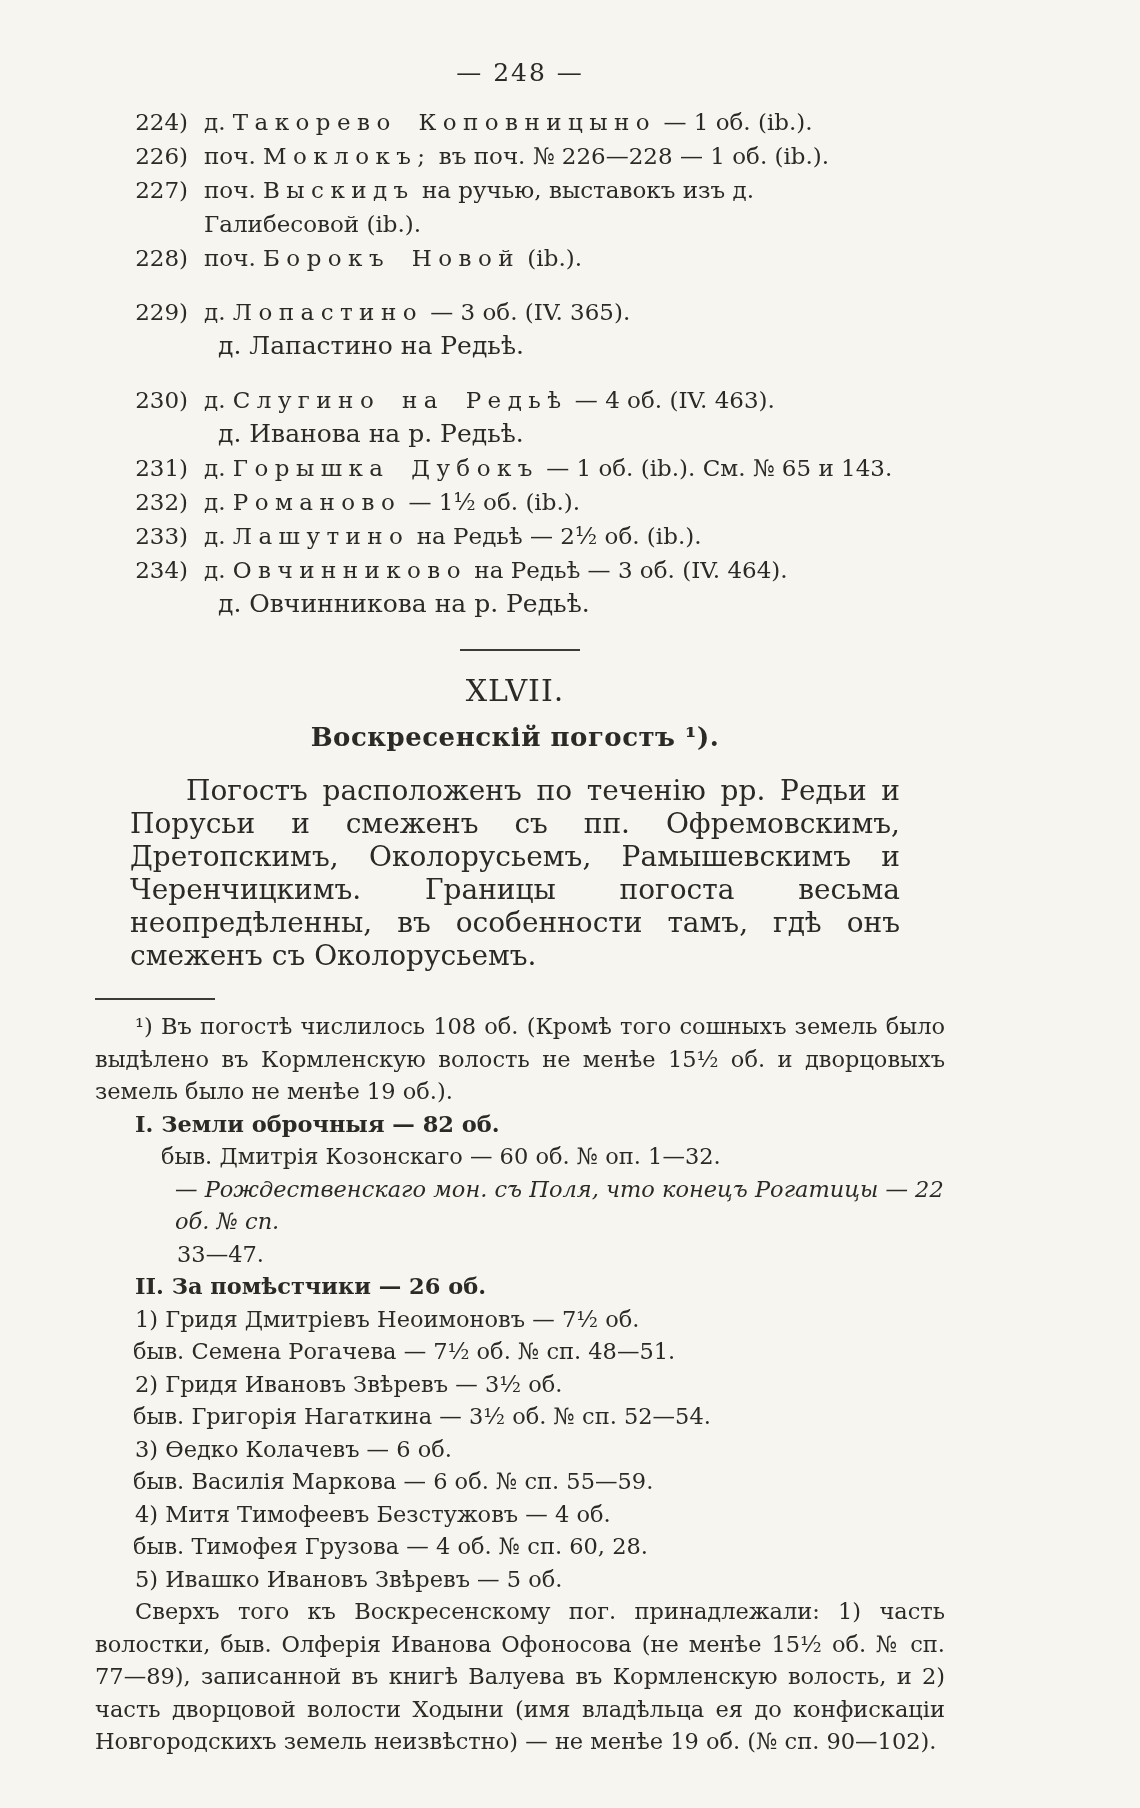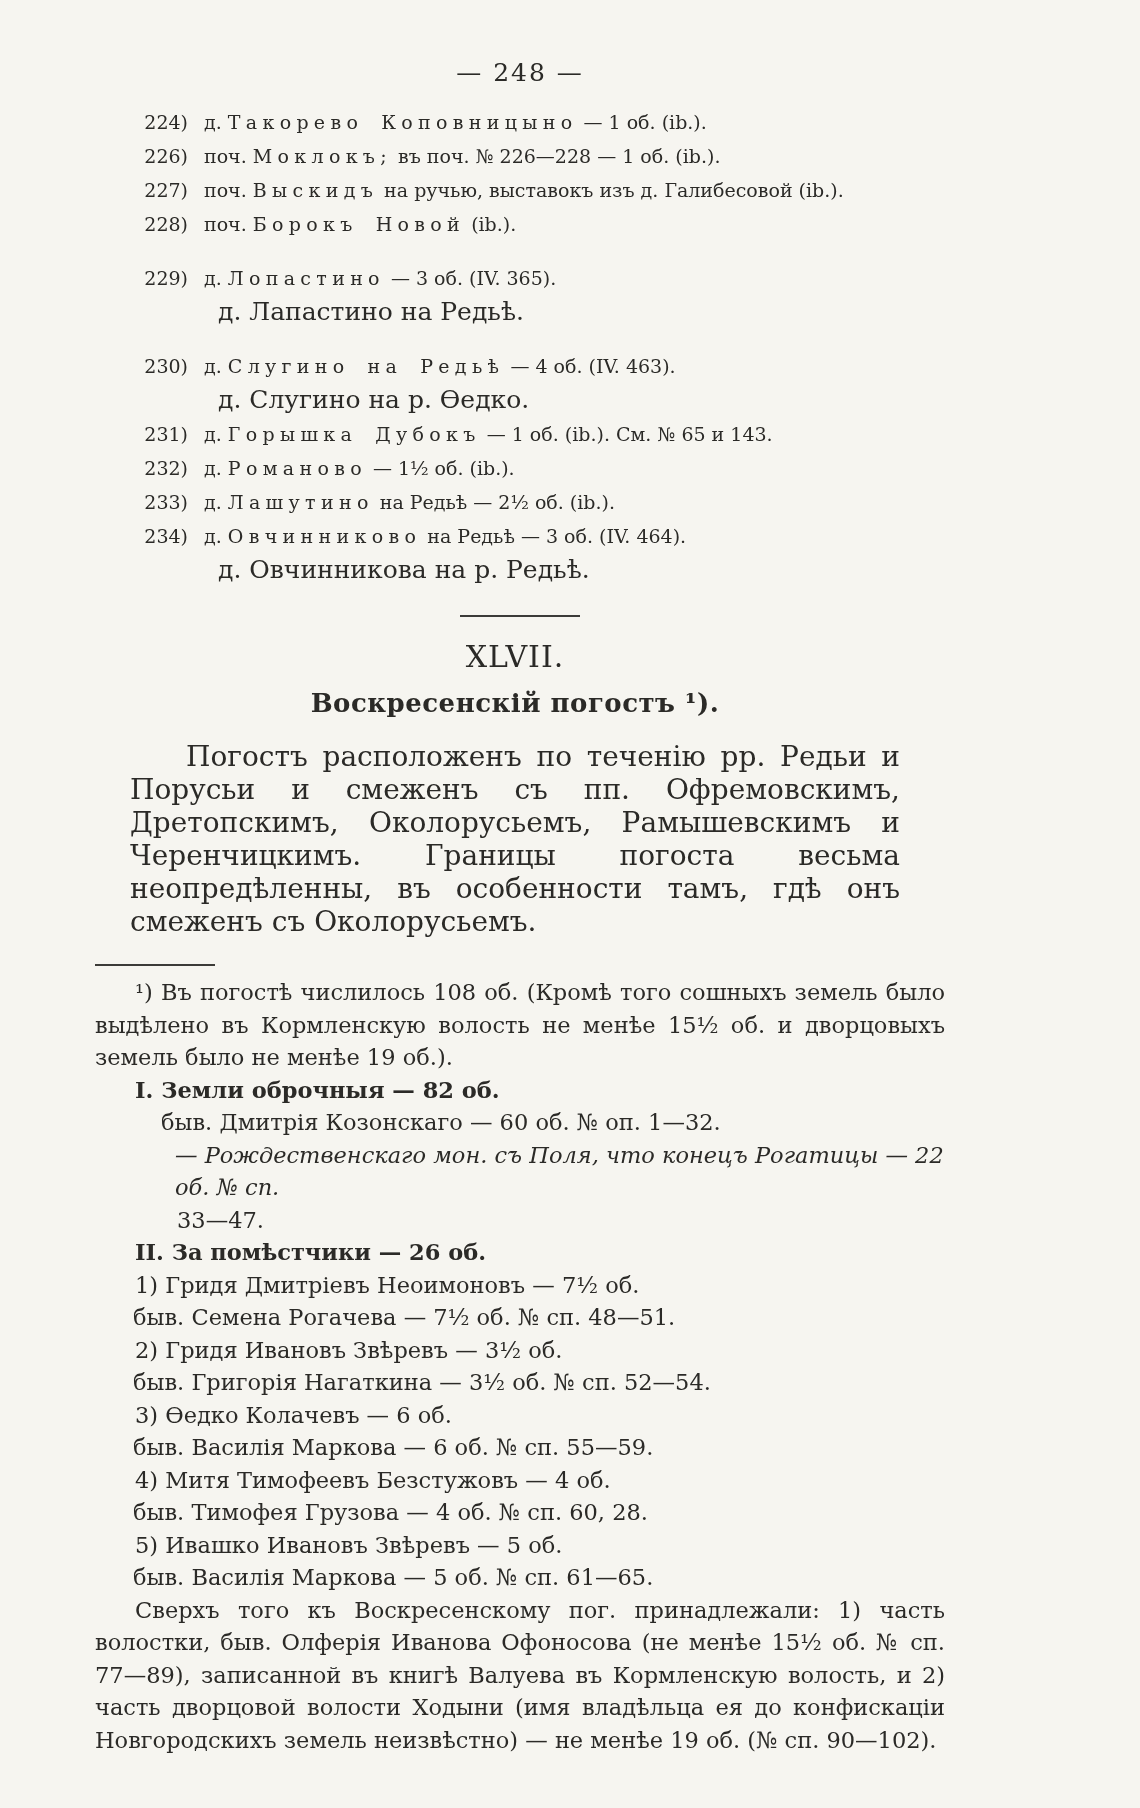--- a/index.html
+++ b/index.html
@@ -17,21 +17,21 @@
   .page-number{
     text-align:center;
     font-size:25px;
     letter-spacing:2px;
     margin-bottom:18px;
   }
   .main{margin-left:35px;margin-right:45px;}
   .toplist{margin-top:10px;}
   .entry{
     display:flex;
-    font-size:19px;
+    font-size:23px;
     line-height:34px;
   }
   .entry .num{
     width:58px;flex:none;text-align:right;margin-right:16px;
   }
   .entry .body{flex:1;}
   .spaced{letter-spacing:0.28em;word-spacing:0.35em;}
   .sub-line{
     margin-left:88px;
     font-size:25px;line-height:34px;
@@ -96,21 +96,21 @@
     <div class="entry gap">
       <span class="num">229)</span>
       <span class="body"><span>д.</span> <span class="spaced">Лопастино</span> <span>— 3 об. (IV. 365).</span></span>
     </div>
     <div class="sub-line">д.  Лапастино  на  Редьѣ.</div>
 
     <div class="entry gap">
       <span class="num">230)</span>
       <span class="body"><span>д.</span> <span class="spaced">Слугино на Редьѣ</span> <span>— 4 об. (IV. 463).</span></span>
     </div>
-    <div class="sub-line">д.  Слугино  на  р.  Ѳедко.</div>
+    <div class="sub-line">д.  Иванова  на  р.  Редьѣ.</div>
 
     <div class="entry">
       <span class="num">231)</span>
       <span class="body"><span>д.</span> <span class="spaced">Горышка Дубокъ</span> <span>— 1 об. (ib.). См. № 65 и 143.</span></span>
     </div>
     <div class="entry">
       <span class="num">232)</span>
       <span class="body"><span>д.</span> <span class="spaced">Романово</span> <span>— 1¹⁄₂ об. (ib.).</span></span>
     </div>
     <div class="entry">
@@ -146,18 +146,17 @@
 
     <div class="fn-num">1) Гридя Дмитріевъ Неоимоновъ — 7¹⁄₂ об.</div>
     <div class="fn-byv">быв. Семена Рогачева — 7¹⁄₂ об. № сп. 48—51.</div>
     <div class="fn-num">2) Гридя Ивановъ Звѣревъ — 3¹⁄₂ об.</div>
     <div class="fn-byv">быв. Григорія Нагаткина — 3¹⁄₂ об. № сп. 52—54.</div>
     <div class="fn-num">3) Ѳедко Колачевъ — 6 об.</div>
     <div class="fn-byv">быв. Василія Маркова — 6 об. № сп. 55—59.</div>
     <div class="fn-num">4) Митя Тимофеевъ Безстужовъ — 4 об.</div>
     <div class="fn-byv">быв. Тимофея Грузова — 4 об. № сп. 60, 28.</div>
     <div class="fn-num">5) Ивашко Ивановъ Звѣревъ — 5 об.</div>
-    <div class="fn-byv">быв. Василія Маркова — 5 об. № сп. 61—65.</div>
 
     <div class="fn-close">Сверхъ того къ Воскресенскому пог. принадлежали: 1) часть волостки, быв. Олферія Иванова Офоносова (не менѣе 15¹⁄₂ об. № сп. 77—89), записанной въ книгѣ Валуева въ Кормленскую волость, и 2) часть дворцовой волости Ходыни (имя владѣльца ея до конфискаціи Новгородскихъ земель неизвѣстно) — не менѣе 19 об. (№ сп. 90—102).</div>
   </div>
 
 </div>
 
 </body></html>

